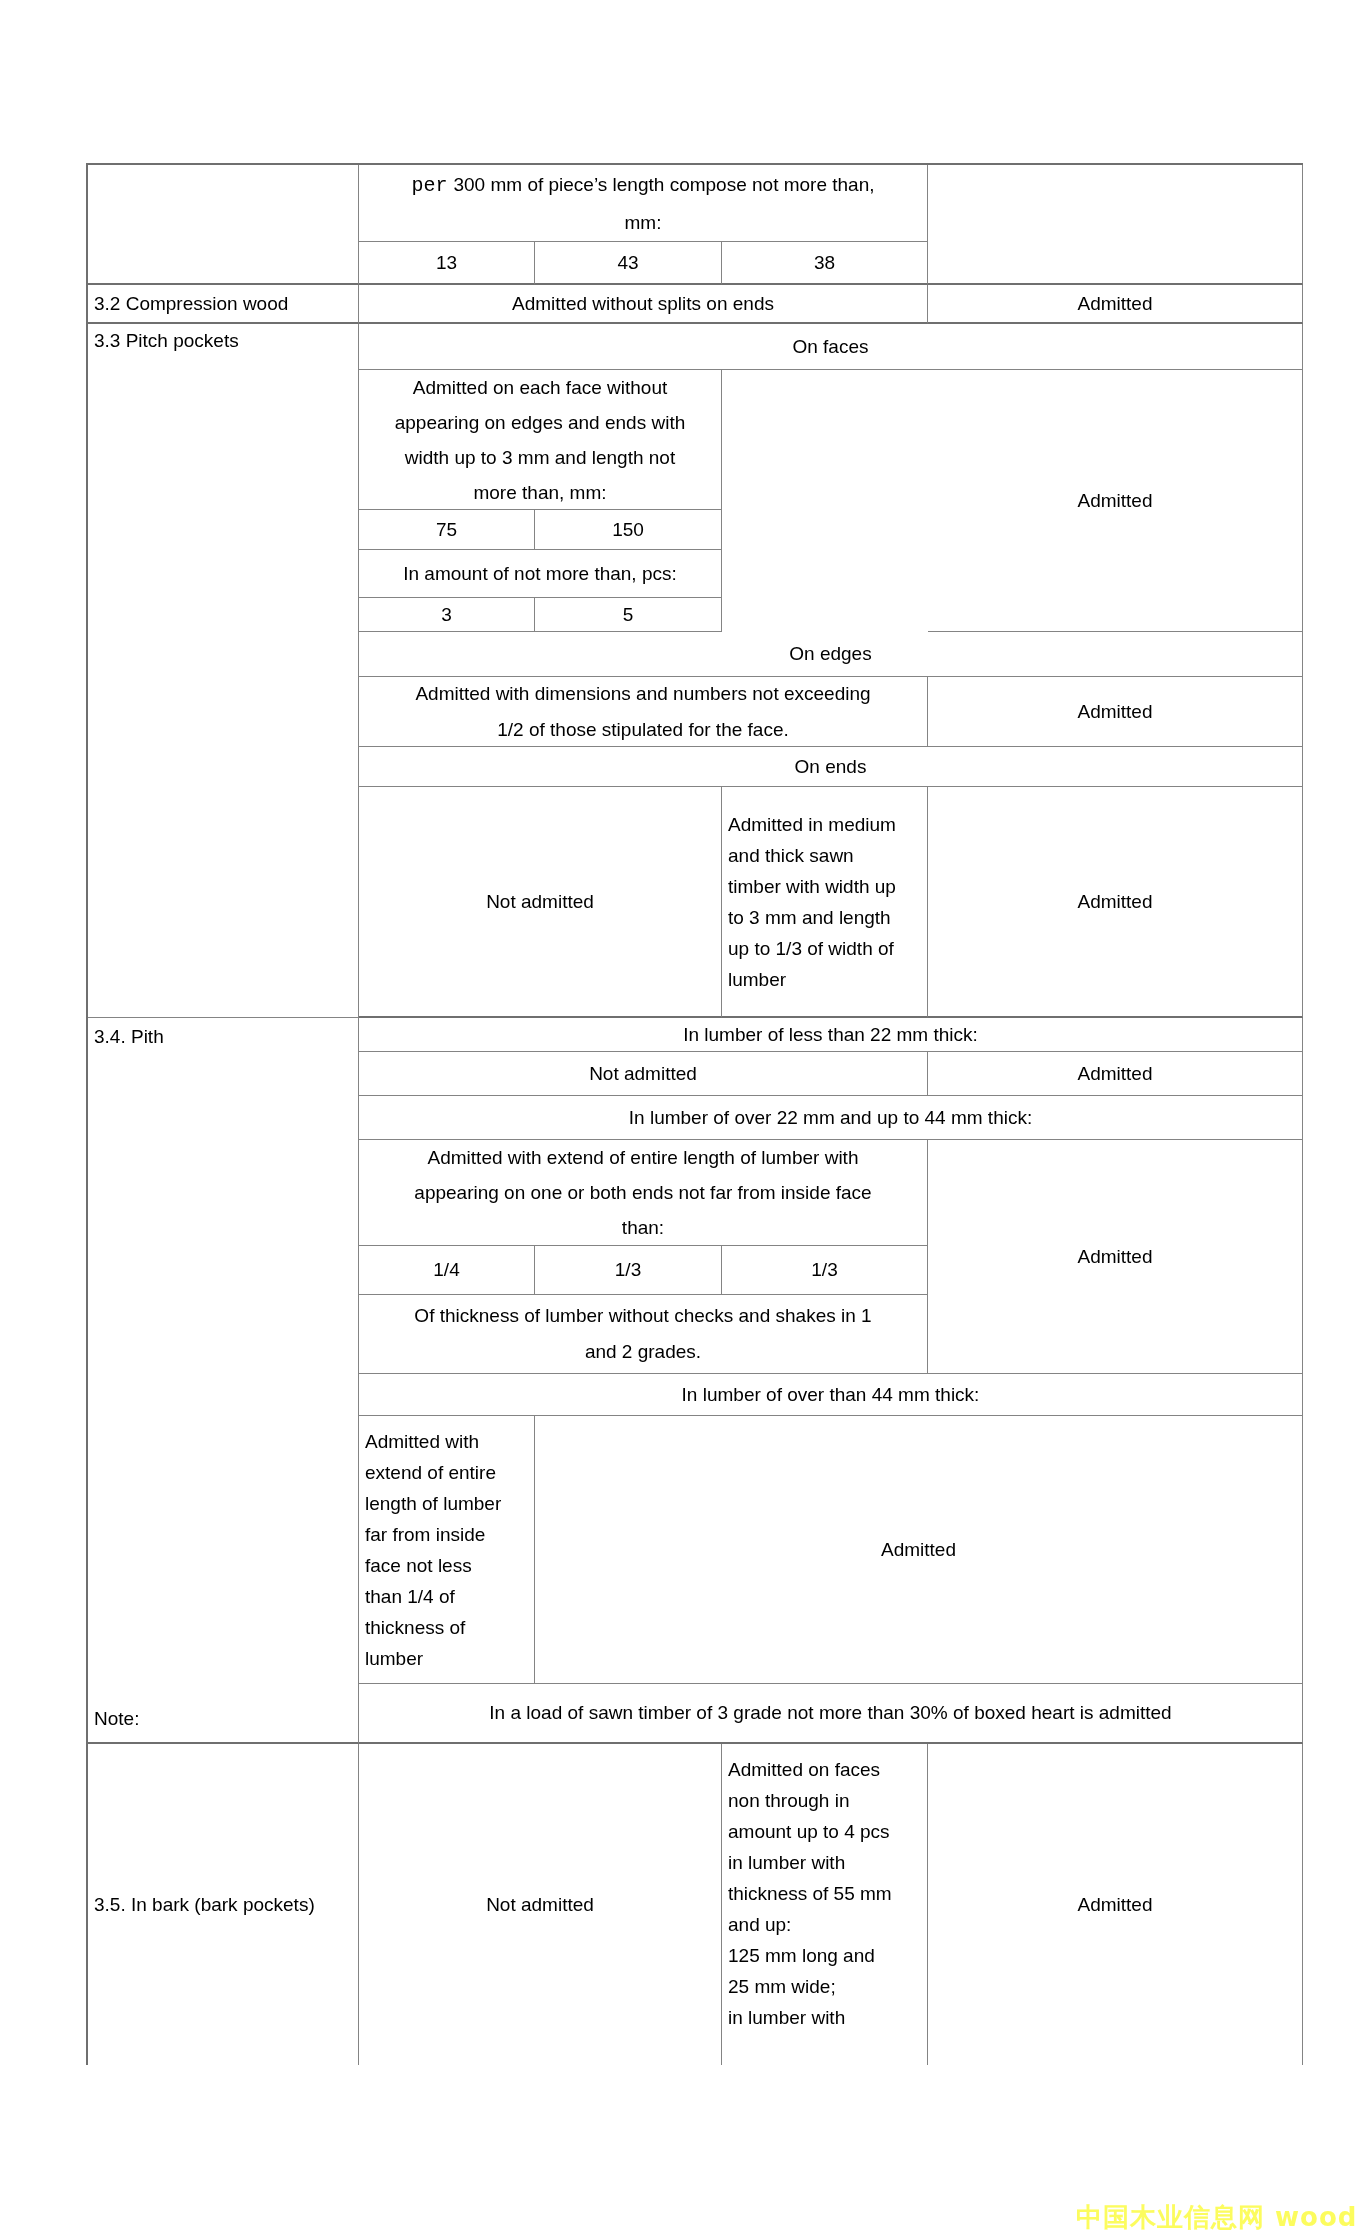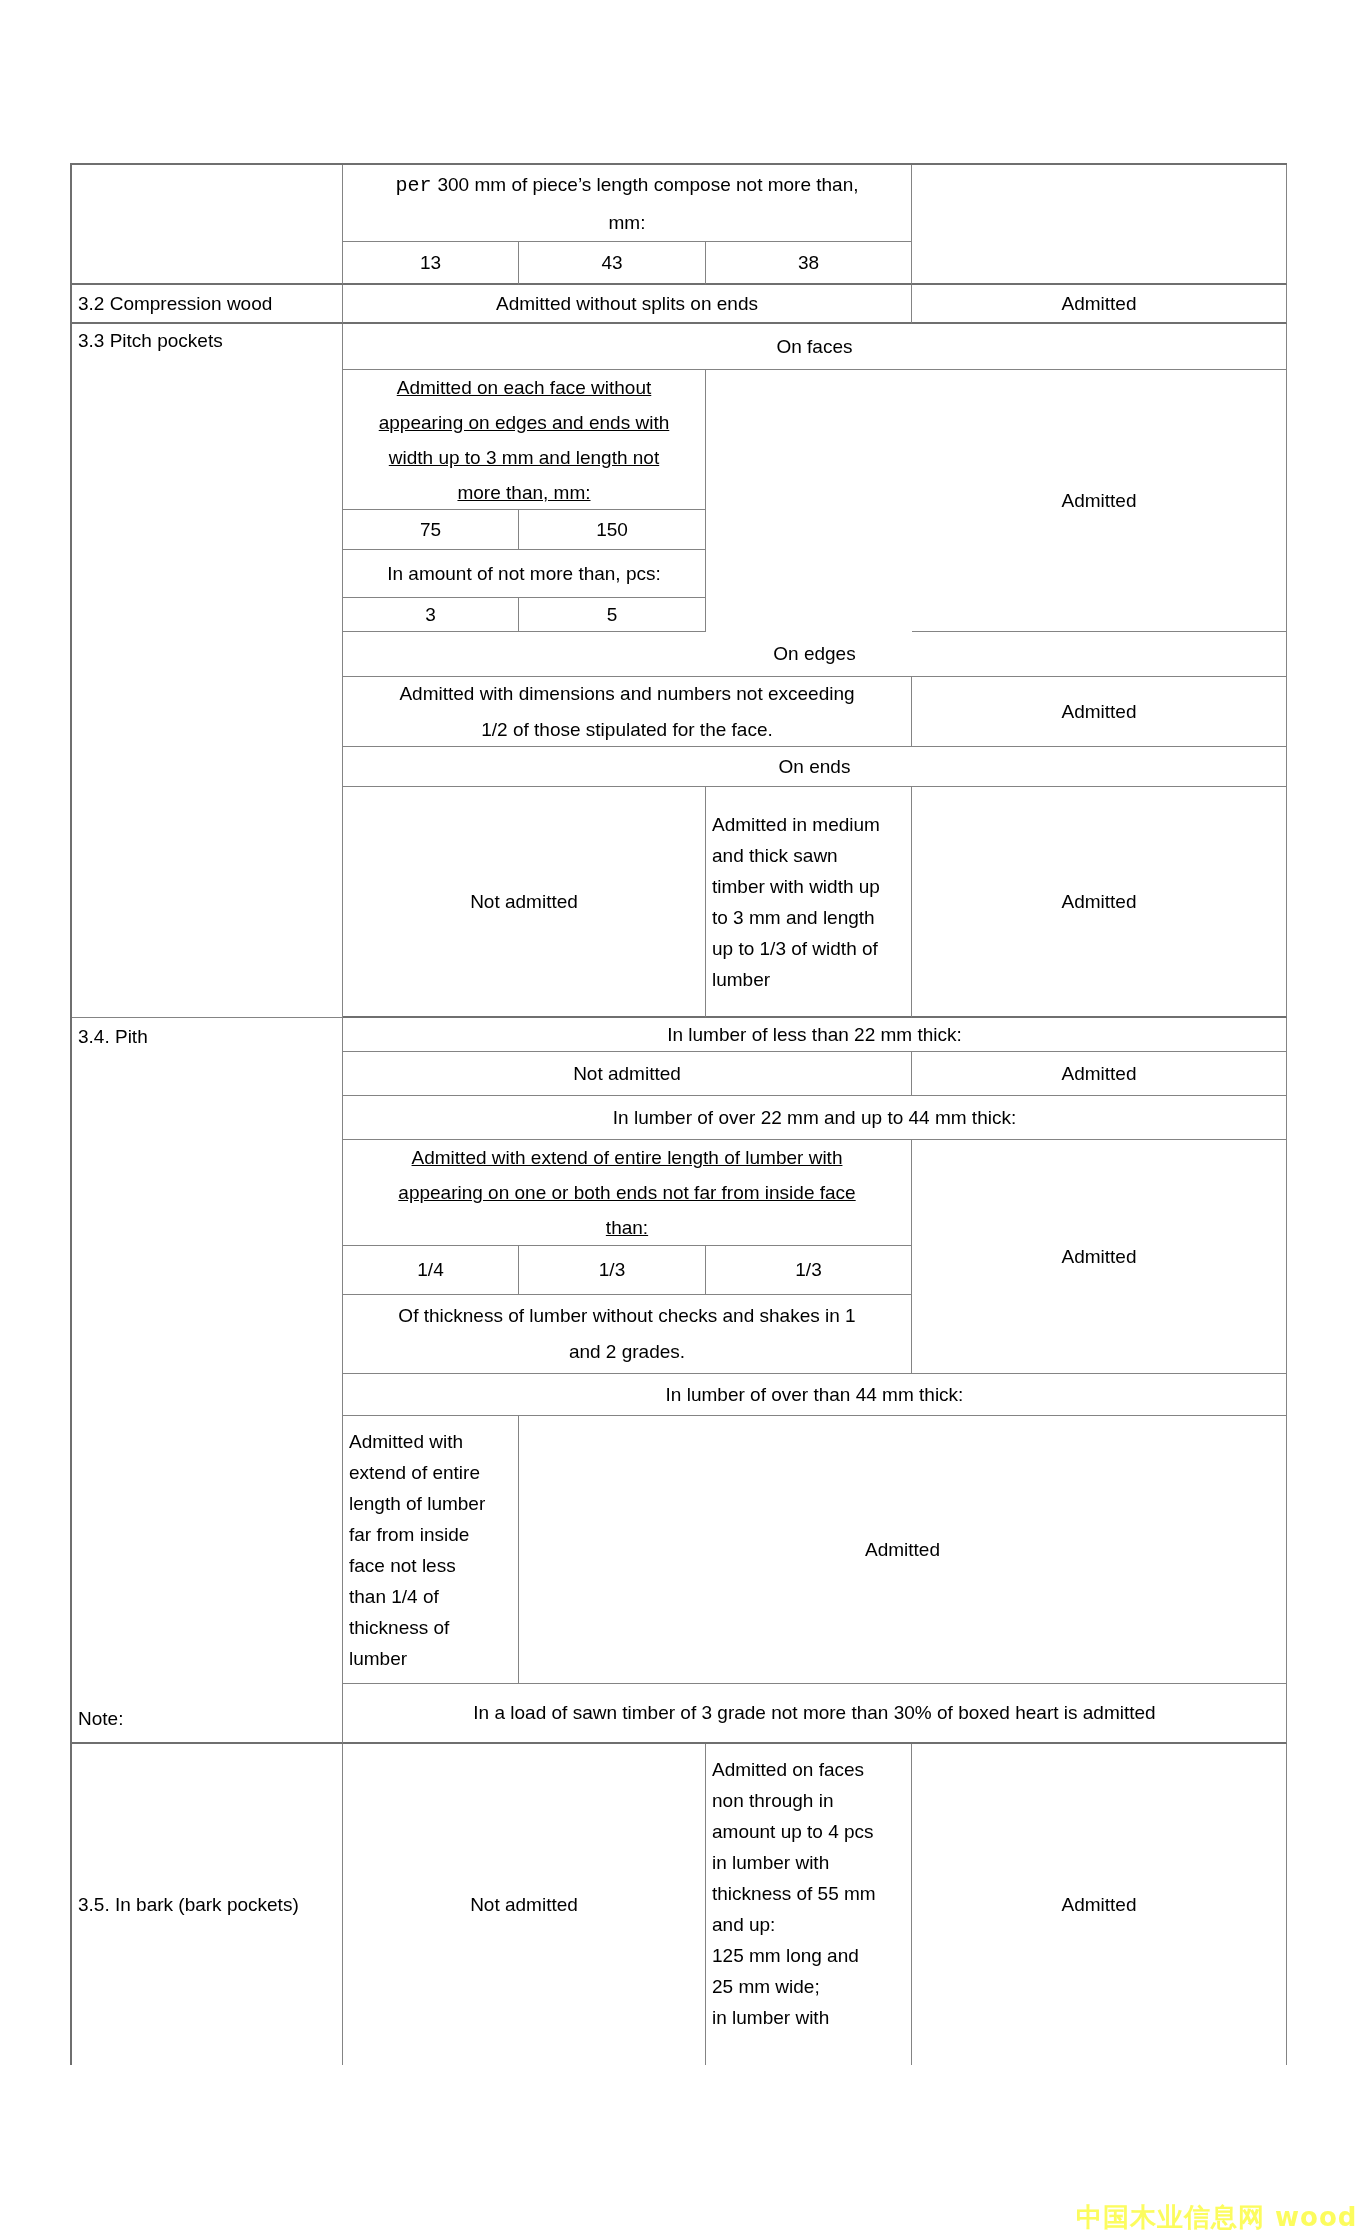--- a/index.html
+++ b/index.html
@@ -1,40 +1,40 @@
 <!DOCTYPE html>
 <html><head>
 <meta charset="utf-8">
 <style>
   html,body{margin:0;padding:0;}
   body{
     width:1355px;height:2236px;position:relative;background:#ffffff;
     font-family:"Liberation Sans",sans-serif;color:#000;overflow:hidden;
   }
   .grid{
-    position:absolute;left:70px;top:163px;width:1215px;
+    position:absolute;left:86px;top:163px;width:1215px;
     display:grid;
     grid-template-columns:271px 176px 187px 206px 375px;
     grid-template-rows:77px 43px 39px 46px 140px 40px 48px 34px 45px 70px 40px 231px 34px 44px 44px 106px 49px 79px 42px 268px 60px 321px;
     border-top:2px solid #6f6f6f;border-left:2px solid #6f6f6f;
     background:#fff;
   }
   .cell{
     border-right:1px solid #848484;border-bottom:1px solid #848484;
     display:flex;align-items:center;justify-content:center;
     padding:2px 6px;overflow:hidden;box-sizing:border-box;
     font-size:19px;line-height:30px;
   }
   .cell .t{width:100%;text-align:center;white-space:pre-line;}
   .left .t{text-align:left;}
   .top{align-items:flex-start;}
   .bb2{border-bottom:2px solid #6f6f6f;}
   .no-bb{border-bottom:none;}
   .lh31{line-height:31px;}
-  .lh35{line-height:35px;text-decoration:underline;}
+  .lh35{line-height:35px;}
   .lh36{line-height:36px;}
   .lh37{line-height:37px;}
   .colhead{flex-direction:column;justify-content:space-between;align-items:stretch;padding:4px 6px 8px 6px;}
   .colhead .t{text-align:left;}
   .per{font-family:"Liberation Mono",monospace;font-size:20px;margin-right:6px;}
   .watermark{
     position:absolute;left:1076px;top:2200px;white-space:nowrap;
     font-size:26px;font-weight:bold;letter-spacing:1px;
     font-family:"DejaVu Sans",sans-serif;
   }

